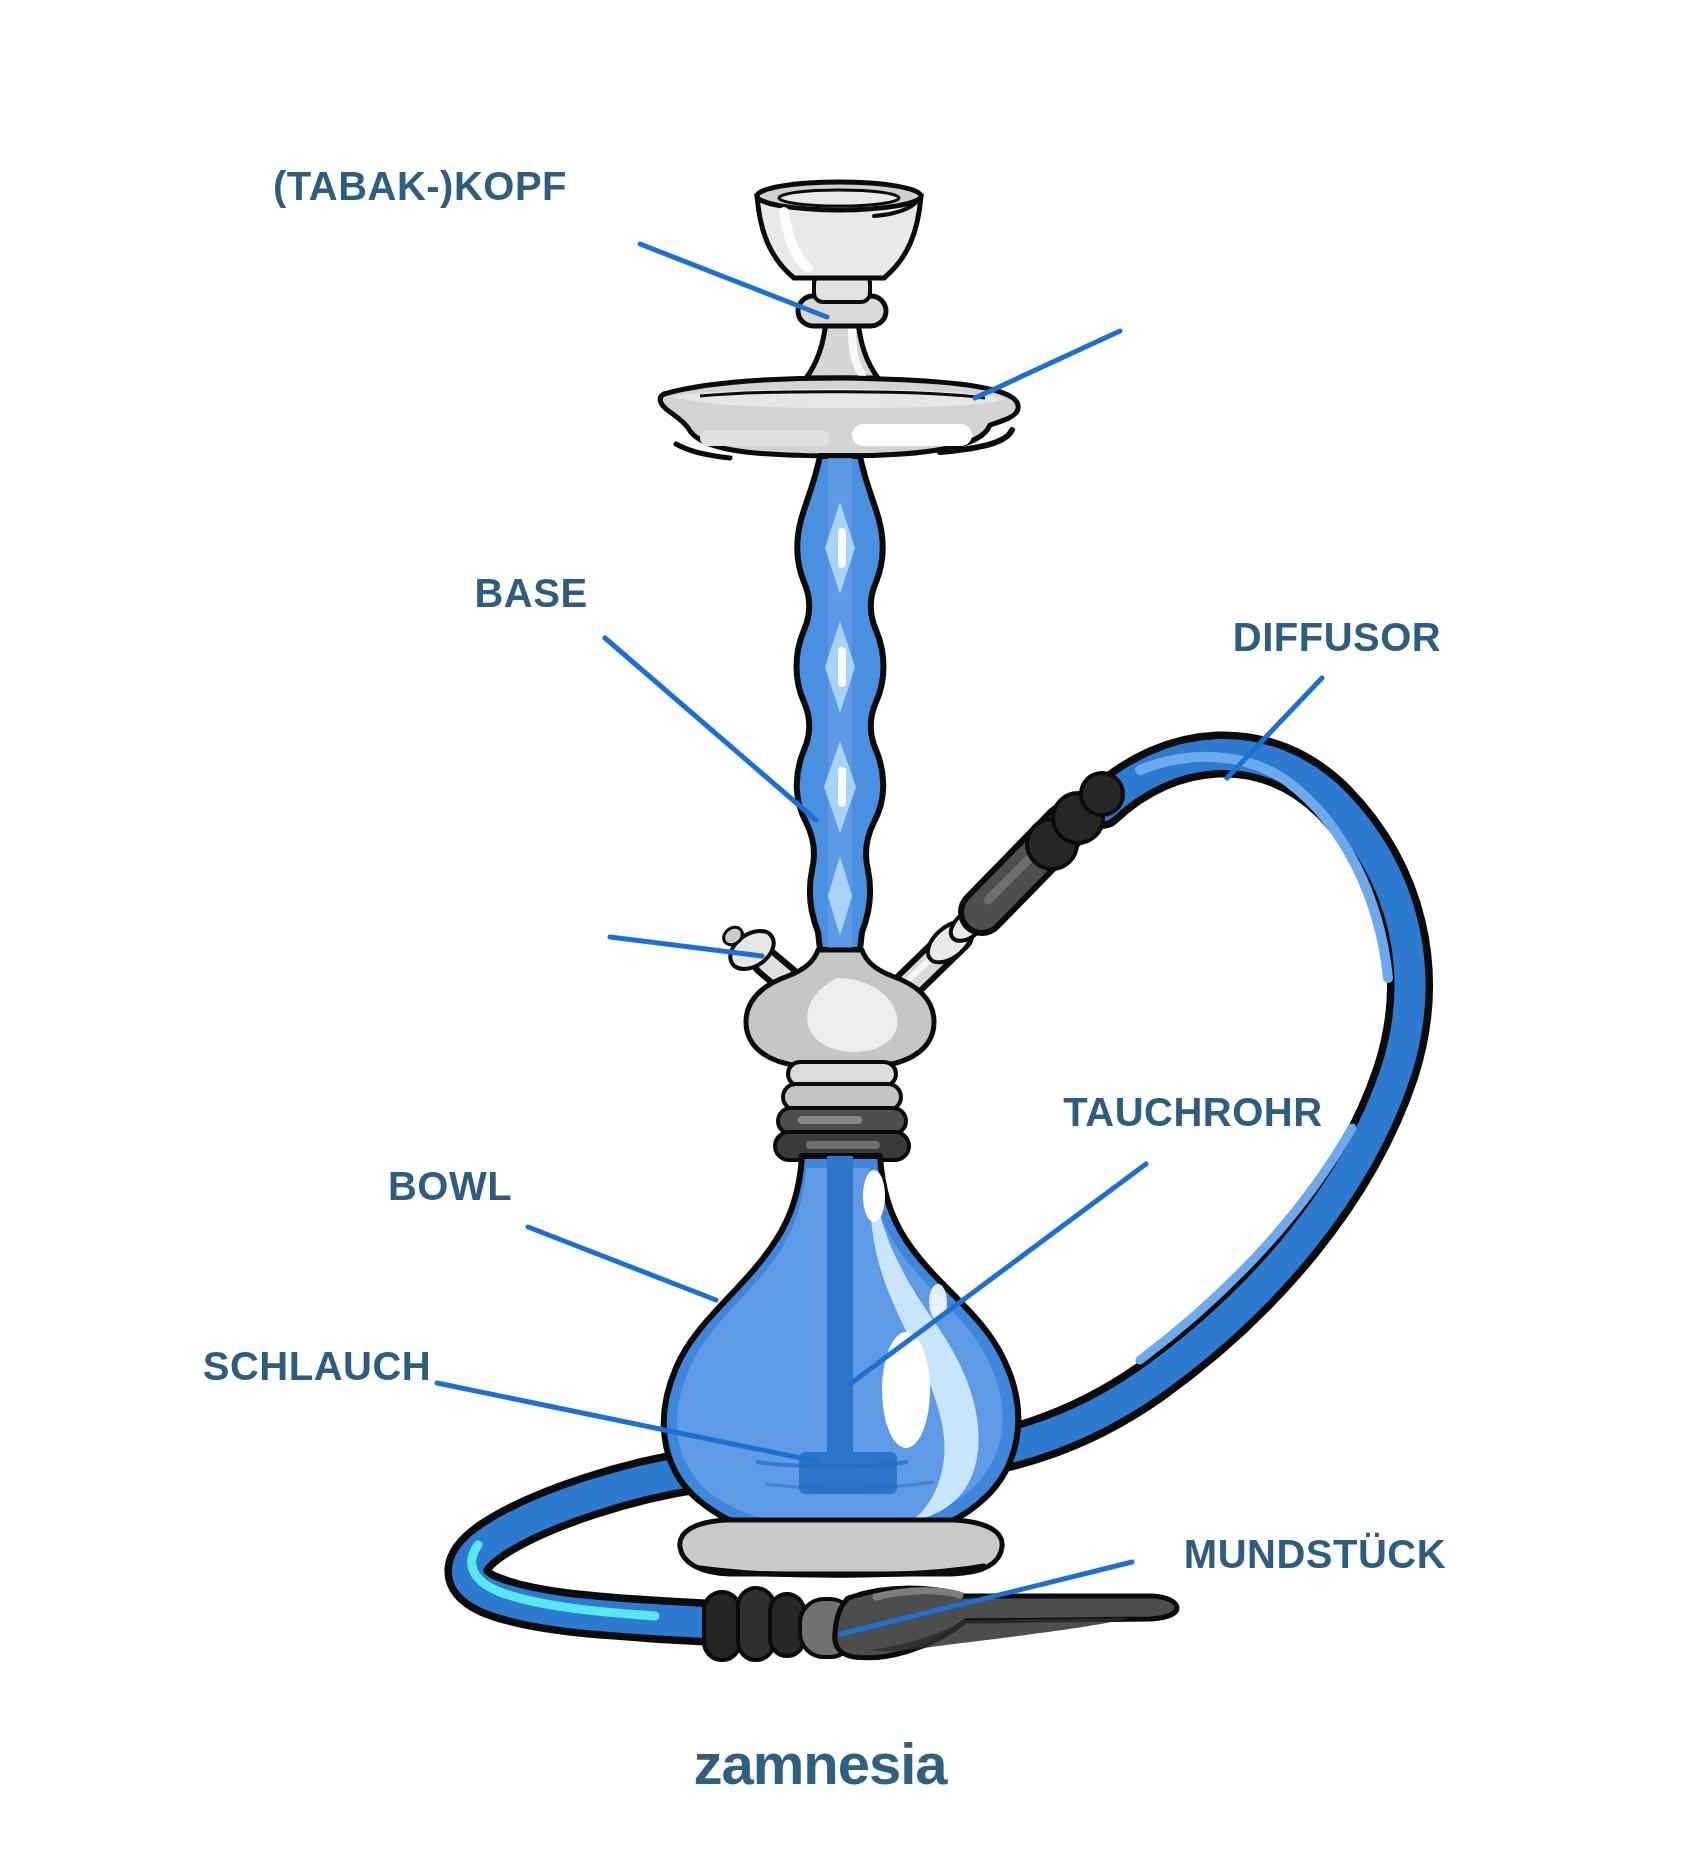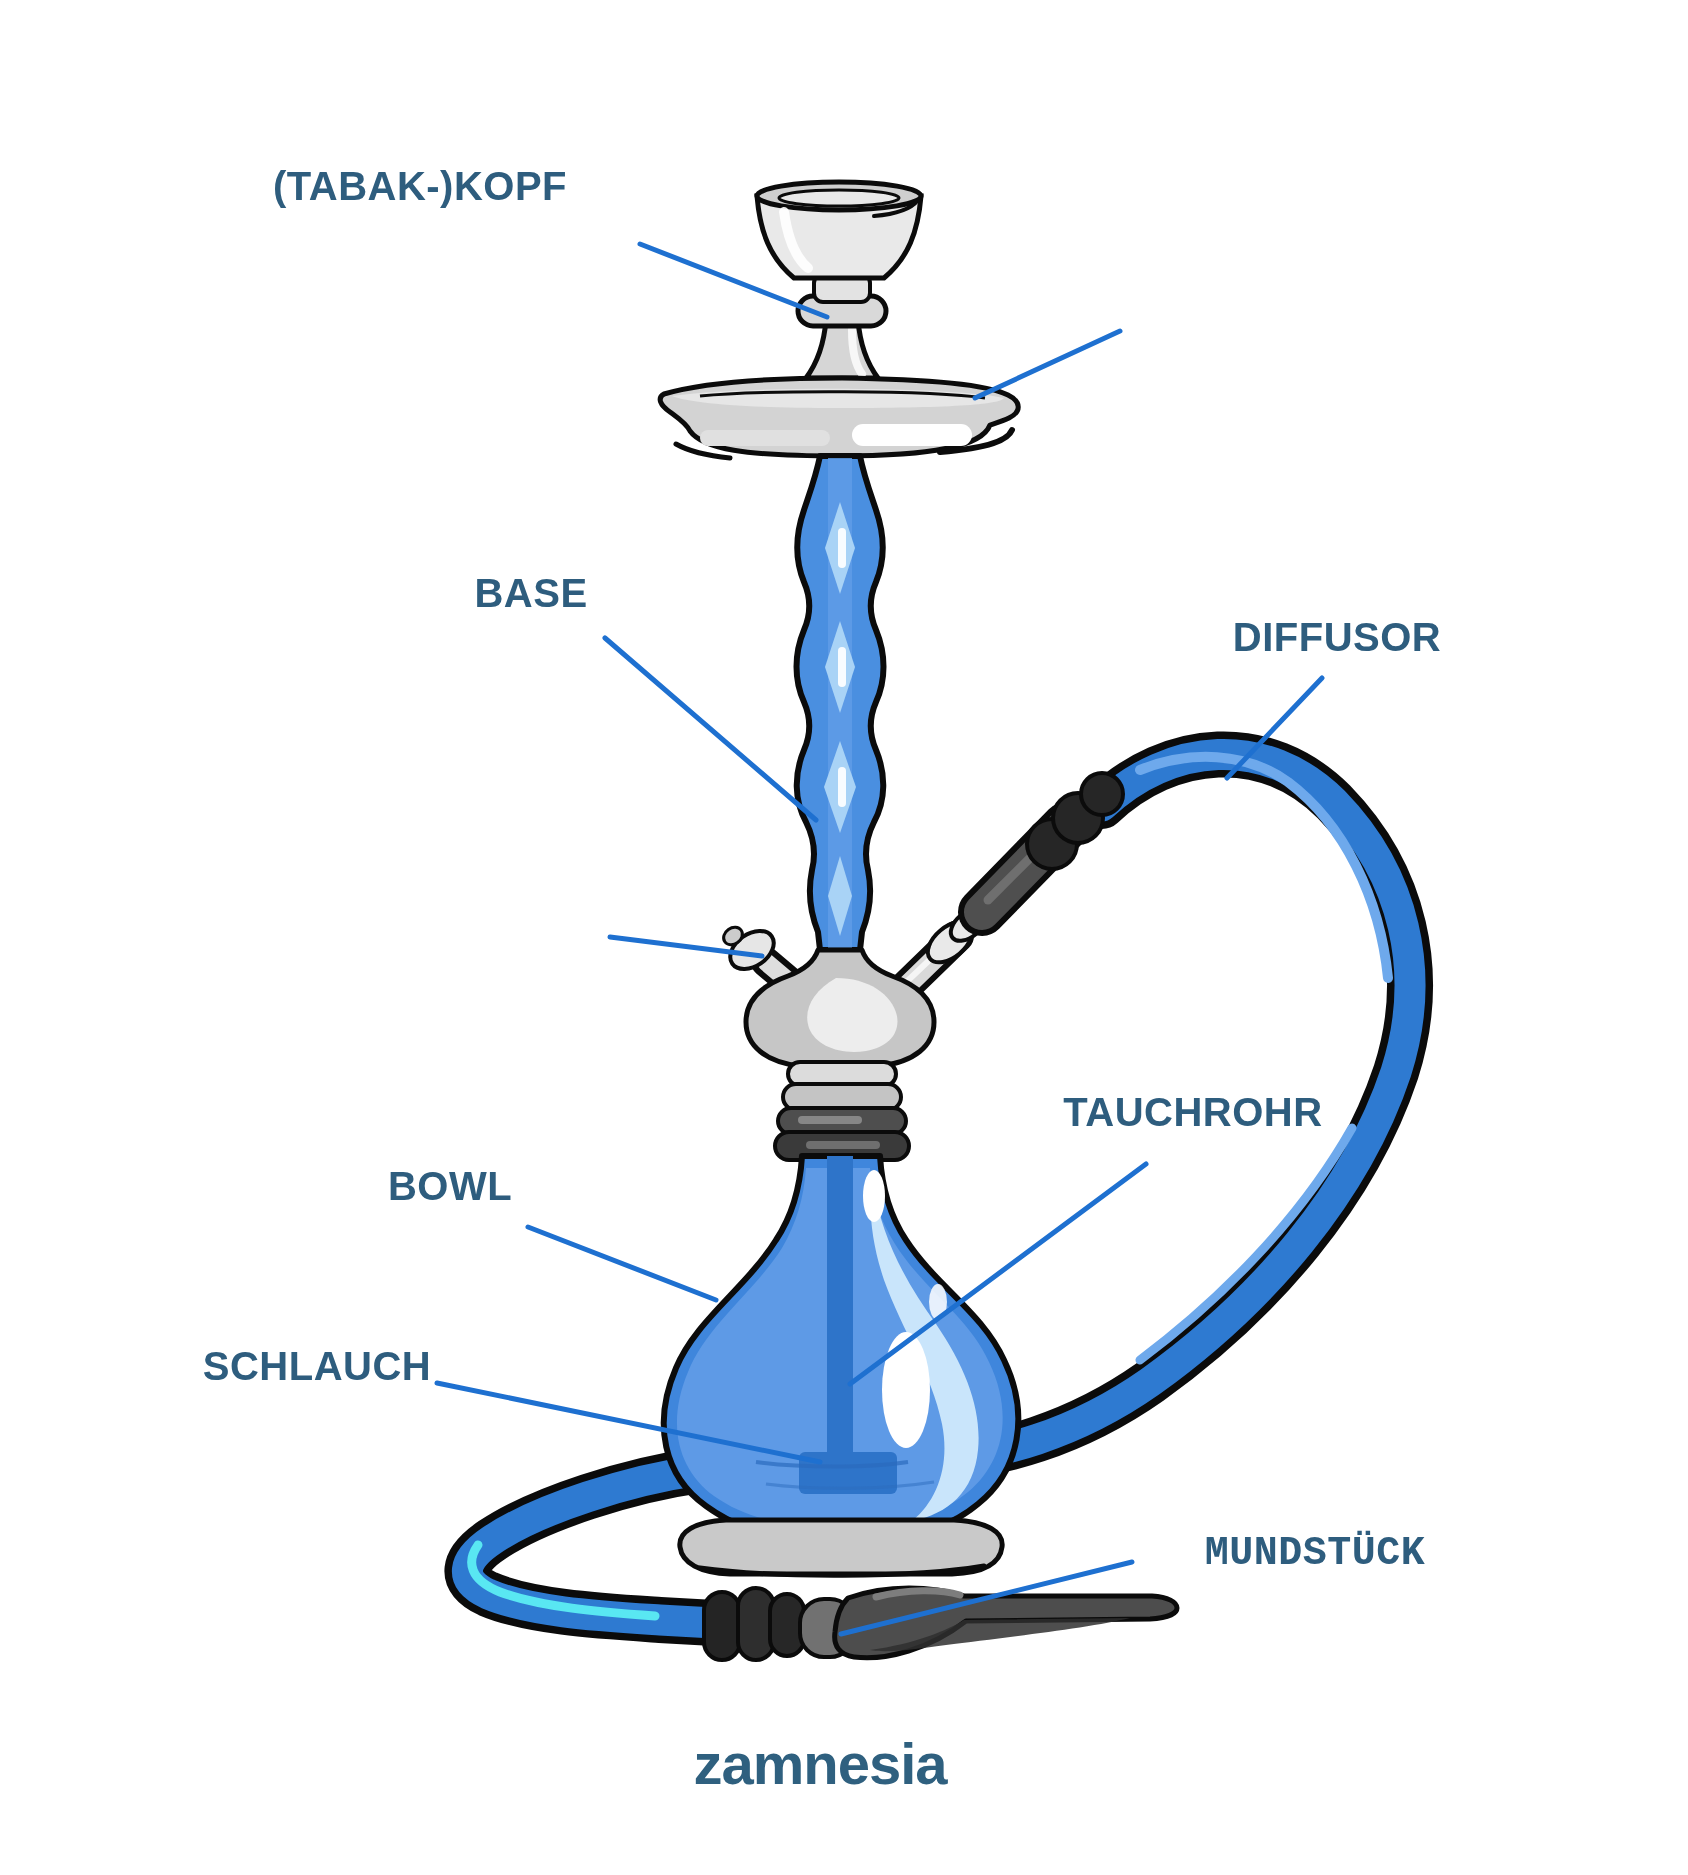--- a/index.html
+++ b/index.html
@@ -186,17 +186,17 @@
       </g>
   </svg>
 
   <div class="labels-layer">
       <div class="label" style="left: 420px; top: 186px;">(TABAK-)KOPF</div>
       <div class="label" style="left: 531px; top: 593px;">BASE</div>
       <div class="label" style="left: 1337px; top: 637px;">DIFFUSOR</div>
       <div class="label" style="left: 1193px; top: 1112px;">TAUCHROHR</div>
       <div class="label" style="left: 450px; top: 1186px;">BOWL</div>
       <div class="label" style="left: 317px; top: 1366px;">SCHLAUCH</div>
-      <div class="label" style="left: 1315px; top: 1554px; font-family: Liberation Mono, monospace;">MUNDSTÜCK</div>
+      <div class="label" style="left: 1315px; top: 1554px;">MUNDSTÜCK</div>
     </div>
 
   <div class="logo">zamnesia</div>
 </div>
 
 </body></html>

